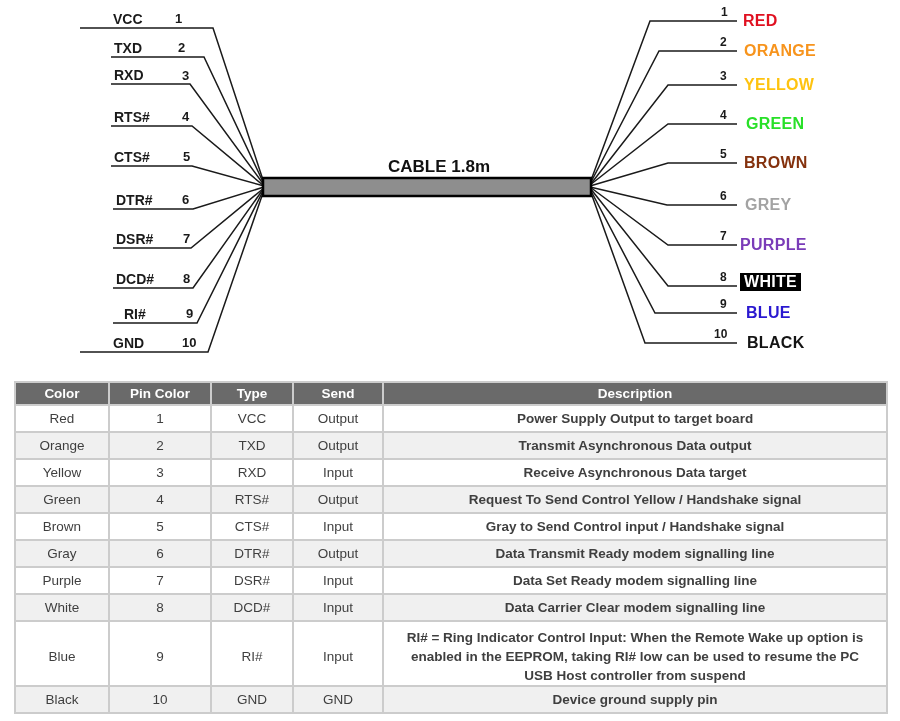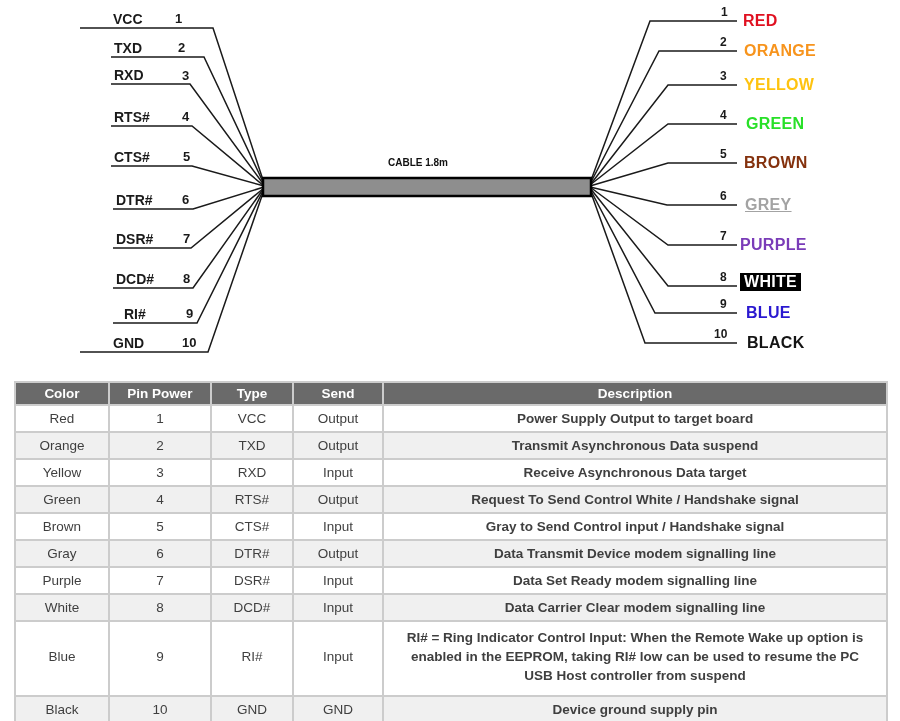--- a/index.html
+++ b/index.html
@@ -7,31 +7,31 @@
 
   
   .diagram{position:relative;width:900px;height:376px;}
   .diagram svg{position:absolute;left:0;top:0;}
   .lbl{position:absolute;font-weight:bold;white-space:nowrap;color:#1a1a1a;}
   .lname{font-size:14px;}
   .lnum{font-size:13px;}
   .rnum{font-size:12px;}
   .rlabel{font-size:16px;letter-spacing:.3px;}
   .chip{padding:0 4px;}
-  .cable-lbl{font-size:10px;color:#111;}
+  .cable-lbl{font-size:17px;color:#111;}
 
   
   table.pin-table{border-collapse:collapse;margin:5px 16px 0 14px;width:872px;
     font-size:13.5px;color:#3f3f3f;text-align:center;table-layout:fixed;}
   .pin-table th{background:#6a6a6a;color:#ffffff;font-weight:bold;
     border:2px solid #cccccc;padding:3px 4px;font-size:13.5px;}
   .pin-table td{border:2px solid #cccccc;padding:3px 4px;line-height:19px;}
   .pin-table tbody tr:nth-child(even){background:#f0f0f0;}
   .pin-table td.desc{padding-left:20px;padding-right:20px;font-weight:bold;}
-  .pin-table tr.tall td{padding-top:6px;padding-bottom:10px;}
+  .pin-table tr.tall td{padding-top:6px;padding-bottom:0;}
 </style>
 </head>
 <body>
 
 <div class="page">
 
   <div class="diagram">
     <svg width="900" height="376" viewBox="0 0 900 376">
       <g fill="none" stroke="#1a1a1a" stroke-width="1.5">
 
@@ -93,86 +93,86 @@
     <span class="lbl rnum" style="left:720px;top:229px">7</span>
     <span class="lbl rnum" style="left:720px;top:270px">8</span>
     <span class="lbl rnum" style="left:720px;top:297px">9</span>
     <span class="lbl rnum" style="left:714px;top:327px">10</span>
 
     <span class="lbl rlabel" style="left: 743px; top: 12px; color: rgb(224, 16, 32);">RED</span>
     <span class="lbl rlabel" style="left: 744px; top: 42px; color: rgb(247, 148, 29);">ORANGE</span>
     <span class="lbl rlabel" style="left: 744px; top: 76px; color: rgb(254, 195, 16);">YELLOW</span>
     <span class="lbl rlabel" style="left: 746px; top: 115px; color: rgb(40, 224, 40);">GREEN</span>
     <span class="lbl rlabel" style="left: 744px; top: 154px; color: rgb(132, 49, 13);">BROWN</span>
-    <span class="lbl rlabel" style="left: 745px; top: 196px; color: rgb(163, 163, 163); text-decoration: underline;">GREY</span>
+    <span class="lbl rlabel" style="left: 745px; top: 196px; color: rgb(163, 163, 163);">GREY</span>
     <span class="lbl rlabel" style="left: 740px; top: 236px; color: rgb(122, 60, 184);">PURPLE</span>
     <span class="lbl rlabel chip" style="left: 740px; top: 273px; color: rgb(255, 255, 255); background-color: rgb(0, 0, 0);">WHITE</span>
     <span class="lbl rlabel" style="left: 746px; top: 304px; color: rgb(42, 24, 208);">BLUE</span>
     <span class="lbl rlabel" style="left: 747px; top: 334px; color: rgb(20, 20, 20);">BLACK</span>
   </div>
 
   <table class="pin-table">
     <colgroup>
       <col style="width:94px">
         <col style="width:102px">
         <col style="width:82px">
         <col style="width:90px">
         <col style="width:504px">
     </colgroup>
     <thead>
       <tr>
         <th>Color</th>
-        <th>Pin Power</th>
+        <th>Pin Color</th>
         <th>Type</th>
         <th>Send</th>
         <th>Description</th>
       </tr>
     </thead>
     <tbody>
       <tr>
         <td>Red</td>
         <td>1</td>
         <td>VCC</td>
         <td>Output</td>
         <td class="desc">Power Supply Output to target board</td>
       </tr>
       <tr>
         <td>Orange</td>
         <td>2</td>
         <td>TXD</td>
         <td>Output</td>
-        <td class="desc">Transmit Asynchronous Data suspend</td>
+        <td class="desc">Transmit Asynchronous Data output</td>
       </tr>
       <tr>
         <td>Yellow</td>
         <td>3</td>
         <td>RXD</td>
         <td>Input</td>
         <td class="desc">Receive Asynchronous Data target</td>
       </tr>
       <tr>
         <td>Green</td>
         <td>4</td>
         <td>RTS#</td>
         <td>Output</td>
-        <td class="desc">Request To Send Control White / Handshake signal</td>
+        <td class="desc">Request To Send Control Yellow / Handshake signal</td>
       </tr>
       <tr>
         <td>Brown</td>
         <td>5</td>
         <td>CTS#</td>
         <td>Input</td>
         <td class="desc">Gray to Send Control input / Handshake signal</td>
       </tr>
       <tr>
         <td>Gray</td>
         <td>6</td>
         <td>DTR#</td>
         <td>Output</td>
-        <td class="desc">Data Transmit Device modem signalling line</td>
+        <td class="desc">Data Transmit Ready modem signalling line</td>
       </tr>
       <tr>
         <td>Purple</td>
         <td>7</td>
         <td>DSR#</td>
         <td>Input</td>
         <td class="desc">Data Set Ready modem signalling line</td>
       </tr>
       <tr>
         <td>White</td>

